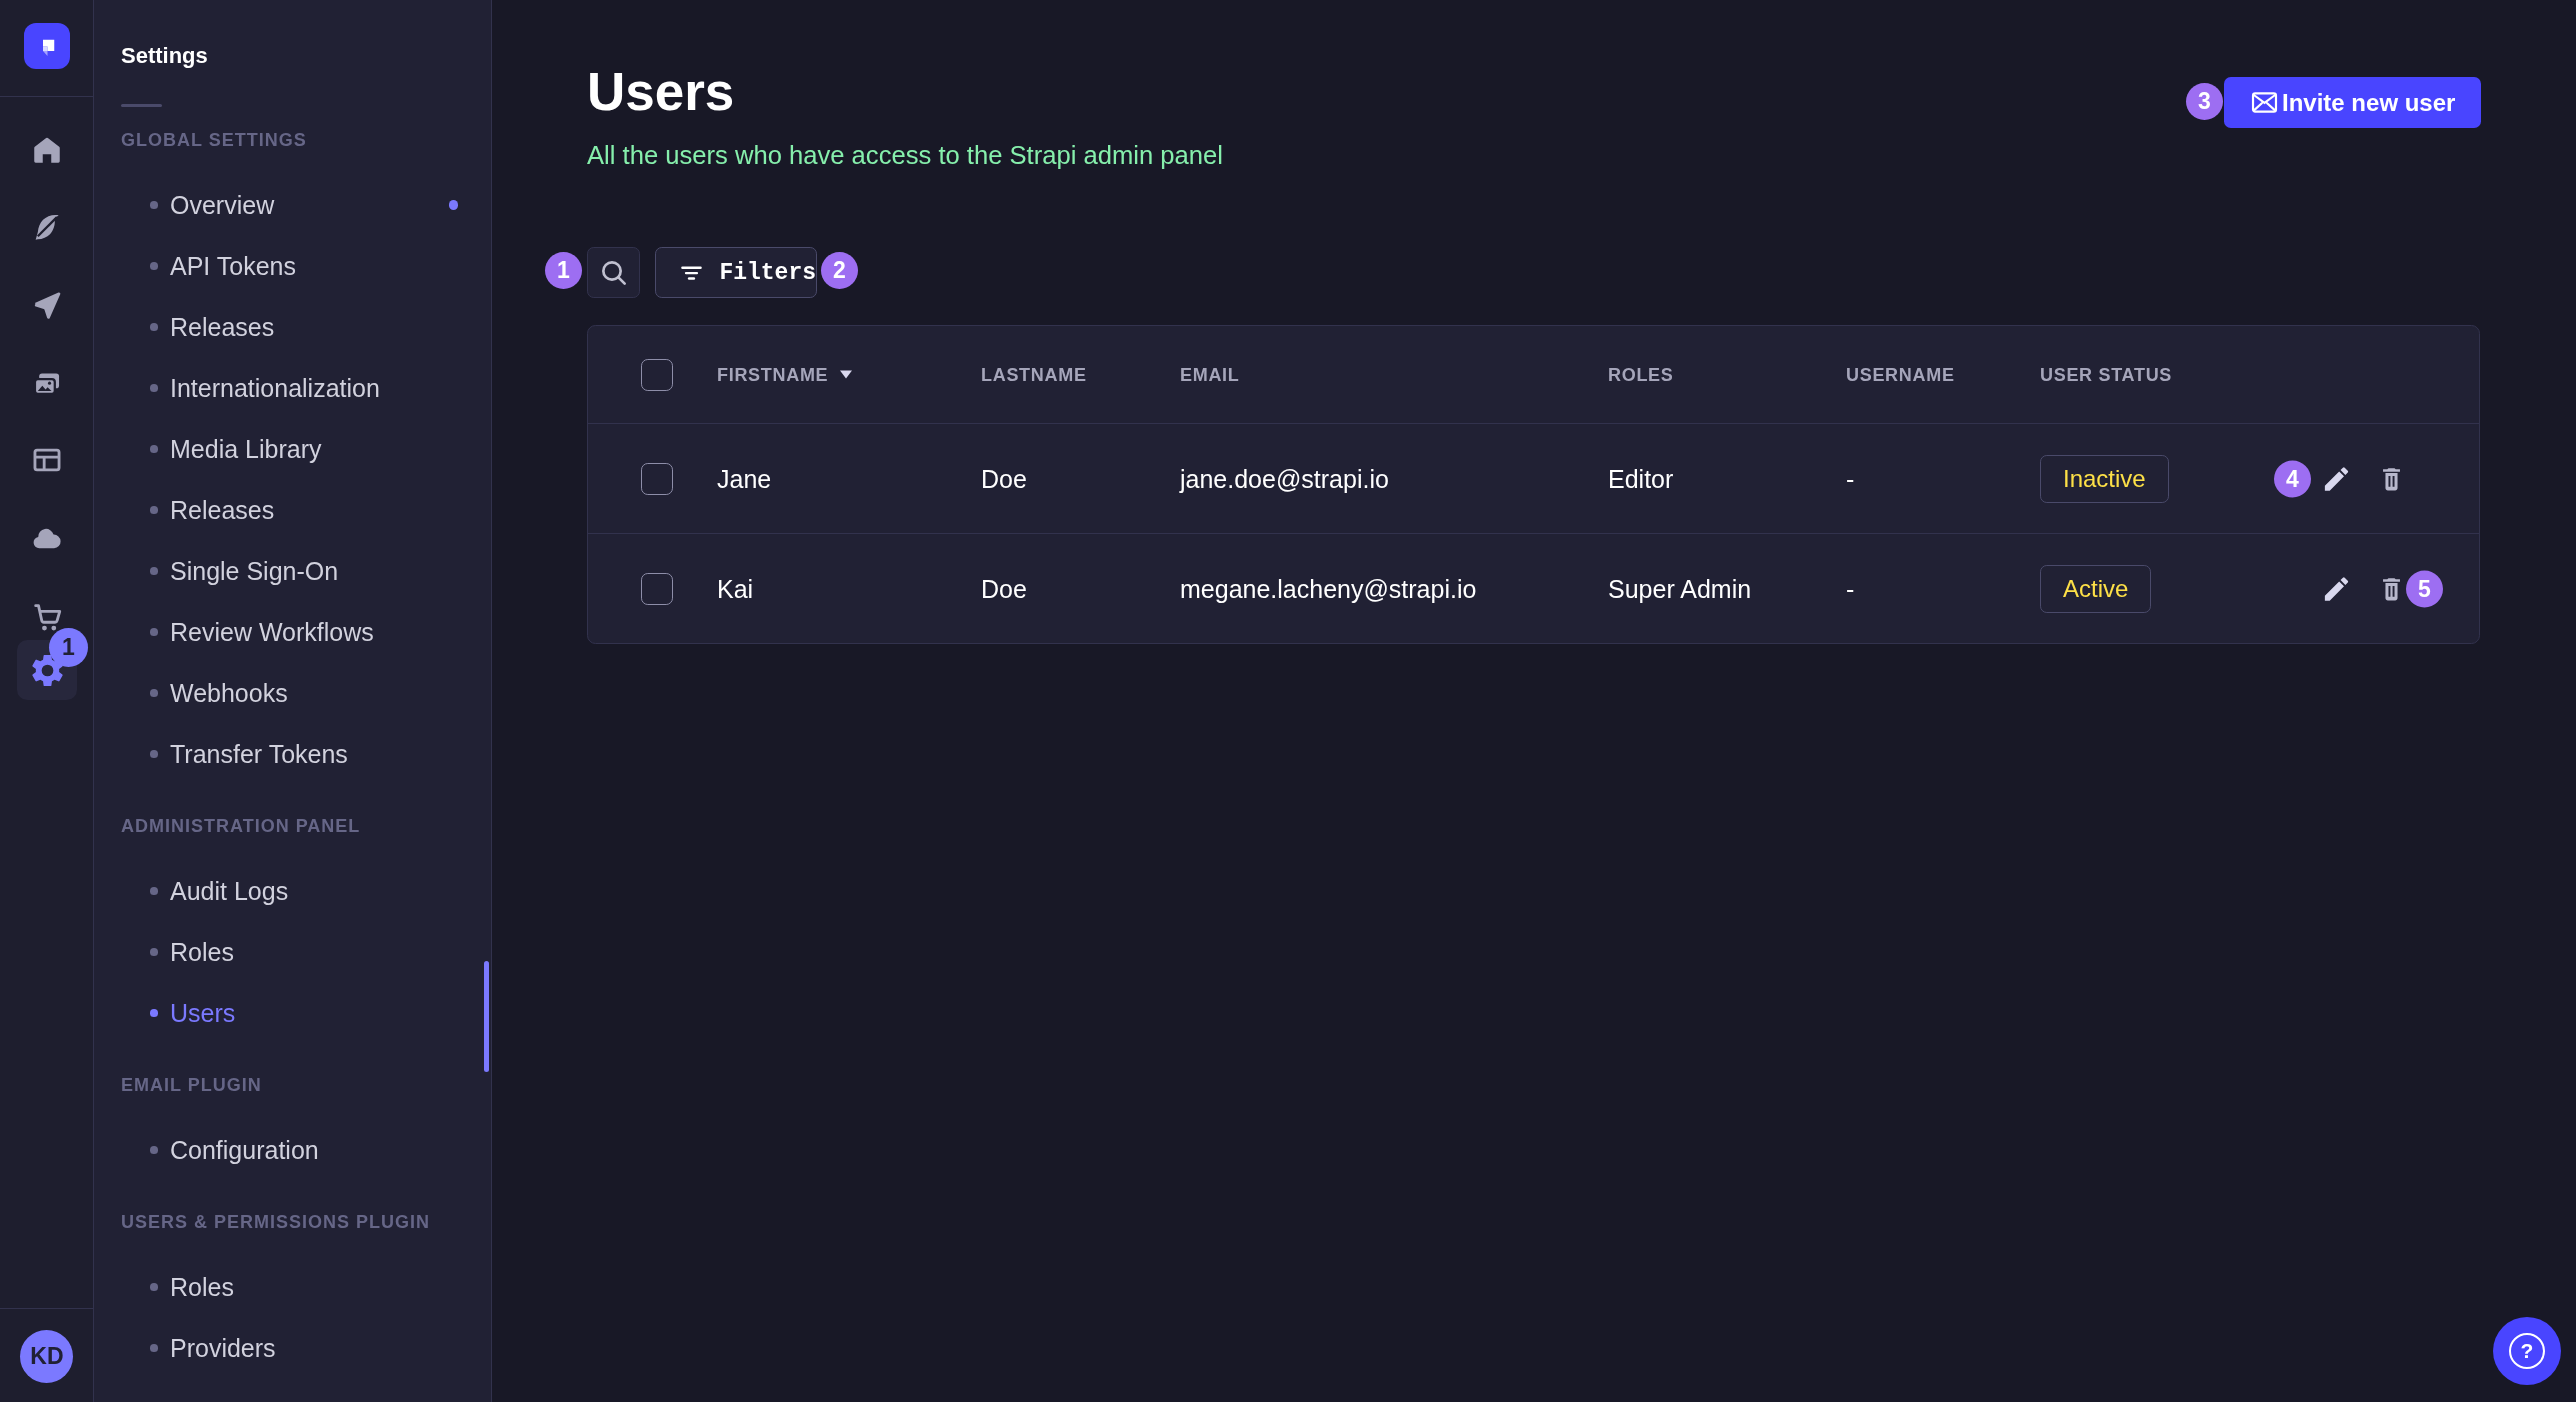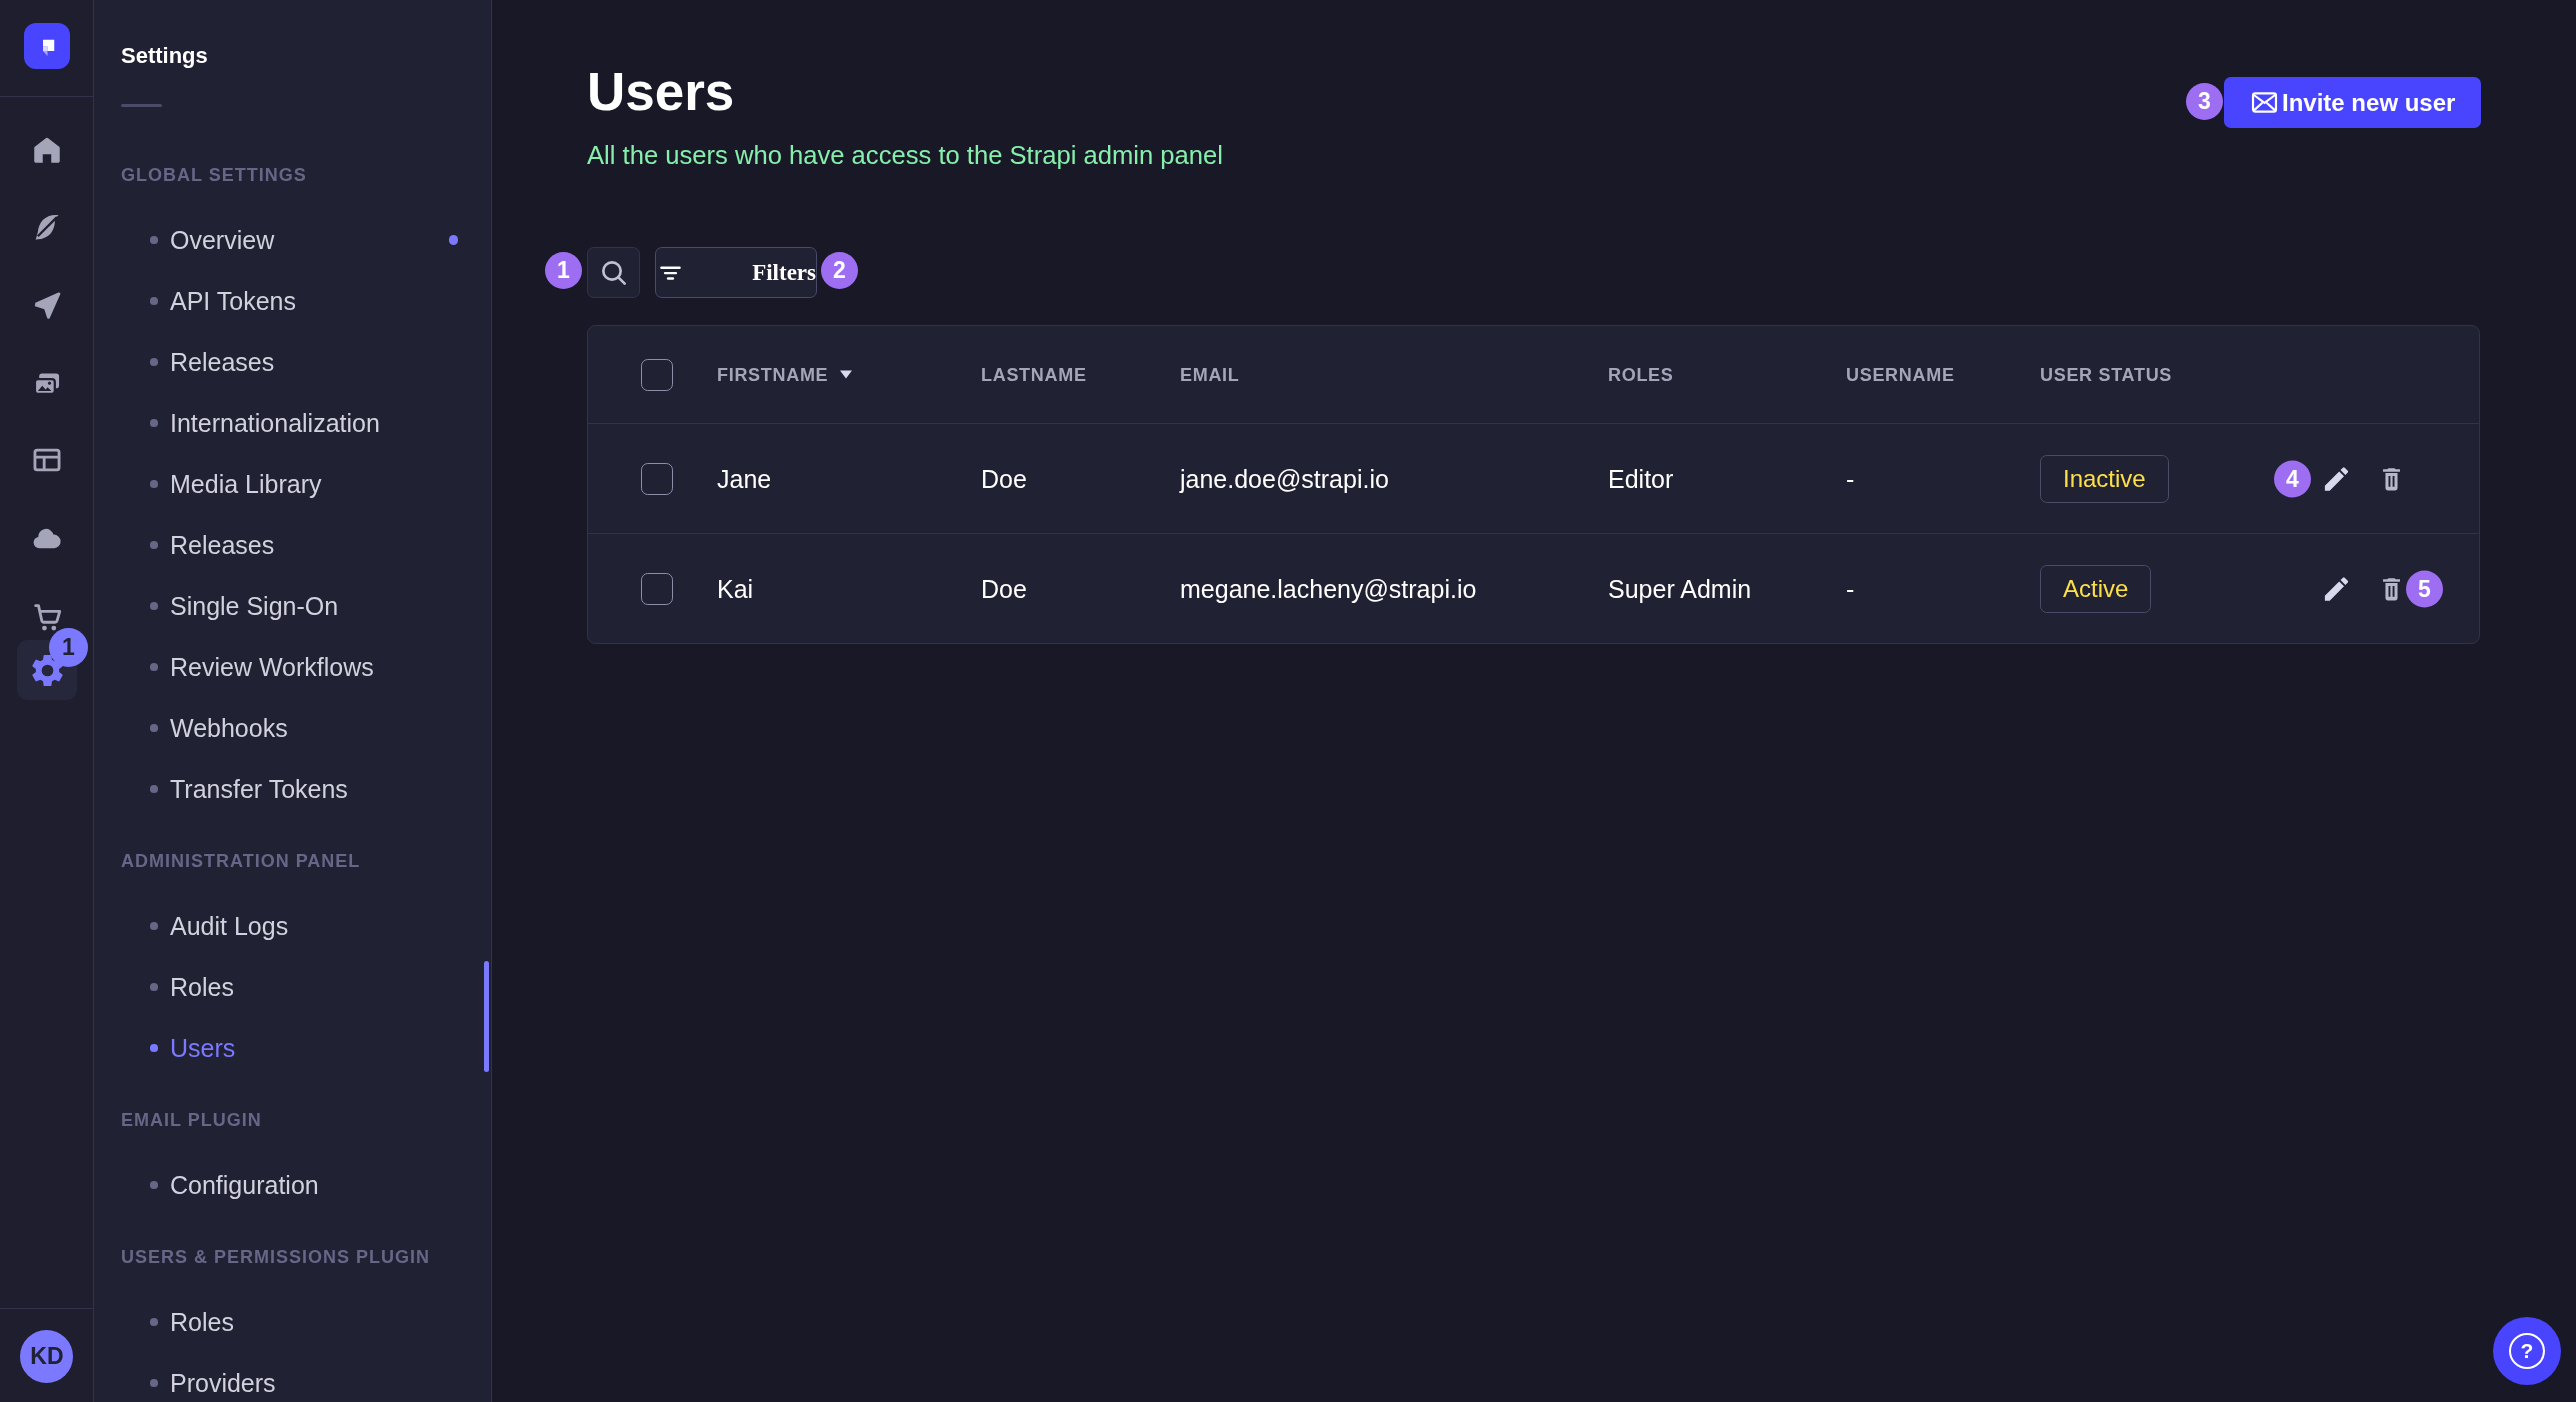--- a/index.html
+++ b/index.html
@@ -24,21 +24,21 @@
   .avatar { position:absolute; left:20.4px; top:1330px; width:53px; height:53px; border-radius:50%;
             background:#7b79ff; color:#212134; font-size:23px; font-weight:700;
             display:flex; align-items:center; justify-content:center; }
   
   .sidebar { position:absolute; left:94px; top:0; width:398px; height:1402px;
              background:#212134; border-right:0.9px solid #32324d; padding:36px 31px 0 27px; z-index:2; }
   .sidebar-title { font-size:22px; font-weight:700; color:#fff; line-height:39px; }
   .sidebar-title-rule { width:41px; height:2.6px; background:#4a4a6a; margin-top:29px; border-radius:1.7px; }
   .nav-group-header { margin-top:29px; font-size:18px; font-weight:700; letter-spacing:1px;
                       color:#666687; line-height:24px; }
-  .nav-group-header.first { margin-top:56px; }
+  .nav-group-header.first { margin-top:21px; }
   .nav-list { margin-top:23px; list-style:none; }
   .nav-item { position:relative; height:61px; display:flex; align-items:center; cursor:pointer; }
   .nav-bullet { position:absolute; left:29px; width:7.7px; height:7.7px; border-radius:50%; background:#666687; }
   .nav-label { margin-left:49px; font-size:25px; color:#d2d2de; }
   .nav-item.active .nav-bullet { background:#7b79ff; }
   .nav-item.active .nav-label { color:#7b79ff; }
   .notif-dot { position:absolute; right:1.7px; width:9.4px; height:9.4px; border-radius:50%; background:#7b79ff; }
   .scroll-thumb { position:absolute; right:1.7px; top:961px; width:5.1px; height:111px;
                   border-radius:2.6px; background:#7b79ff; }
   
@@ -47,22 +47,22 @@
   .page-subtitle { position:absolute; left:95px; top:141px; font-size:25.6px; color:#86efac; }
   .invite-btn { position:absolute; right:95px; top:77px; height:51px; padding:0 25.6px;
                 background:#4945ff; border:none; border-radius:6.8px; color:#fff;
                 font-size:24px; font-weight:700; font-family:inherit;
                 display:flex; align-items:center; gap:3px; cursor:pointer; }
   .search-btn { position:absolute; left:95px; top:247px; width:53px; height:51px;
                 background:#212134; border:0.9px solid #32324d; border-radius:6.8px;
                 display:flex; align-items:center; justify-content:center; cursor:pointer; }
   .filters-btn { position:absolute; left:163px; top:247px; width:162px; height:51px;
                  background:#212134; border:0.9px solid #4a4a6a; border-radius:6.8px; color:#fff;
-                 font-size:23px; font-weight:600; font-family:Liberation Serif, serif;
-                 display:flex; align-items:center; justify-content:space-between; gap:13.6px; cursor:pointer; }
+                 font-size:23px; font-weight:600; font-family:Liberation Mono, monospace;
+                 display:flex; align-items:center; justify-content:flex-end; gap:13.6px; cursor:pointer; }
   
   .table { position:absolute; left:95px; top:325px; width:1893px; height:319px;
            background:#212134; border:0.9px solid #32324d; border-radius:8.5px; }
   .t-head { position:relative; height:97px; }
   .t-row { position:relative; height:110px; border-top:0.9px solid #32324d; }
   .cell { position:absolute; top:50%; transform:translateY(-50%); font-size:25px; color:#fff; white-space:nowrap; }
   .hcell { position:absolute; top:50%; transform:translateY(-50%); font-size:18px; font-weight:700;
            letter-spacing:0.7px; color:#a5a5ba; white-space:nowrap; display:flex; align-items:center; gap:12px; }
   .checkbox { position:absolute; left:53px; top:50%; transform:translateY(-50%);
               width:32px; height:32px; border:1.7px solid #8e8ea9; border-radius:6.8px;

